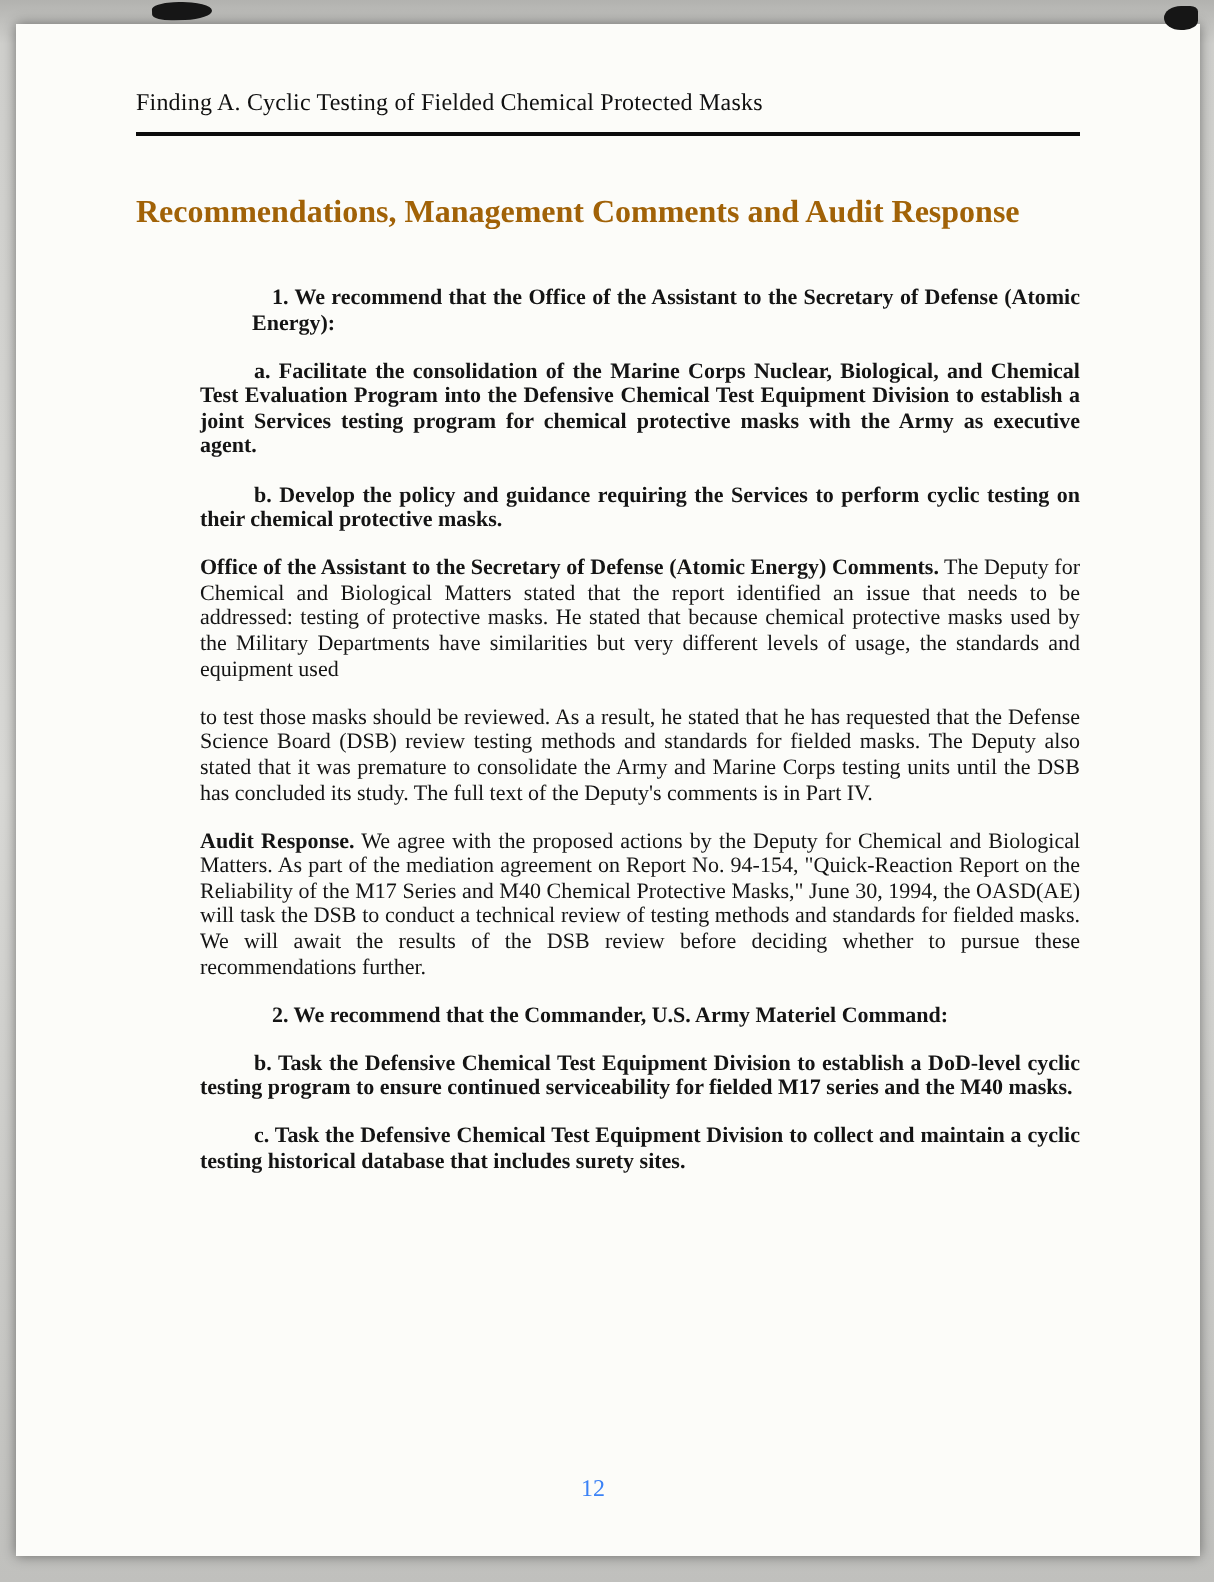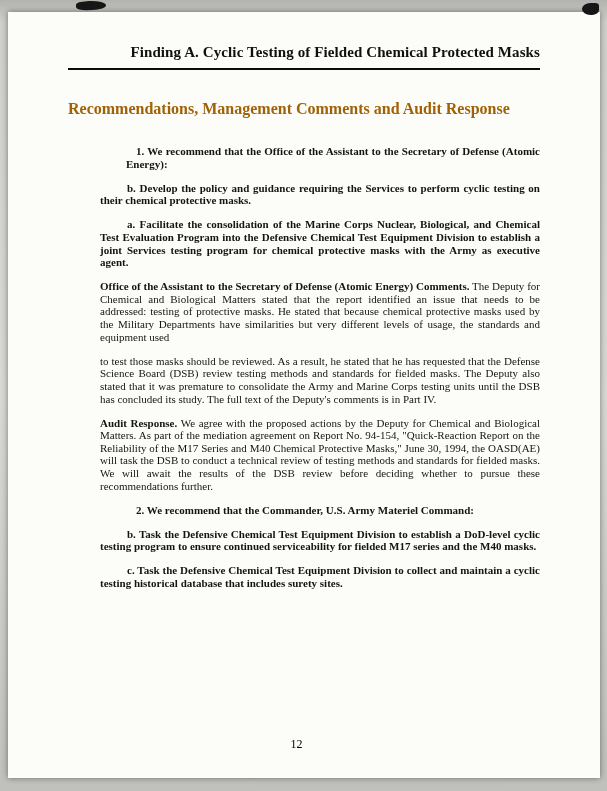--- a/index.html
+++ b/index.html
@@ -17,39 +17,39 @@
   .page {
     position:absolute; top:12px; left:8px; right:7px; bottom:13px;
     background:#fcfcf9;
     box-shadow:0 0 6px rgba(0,0,0,.45);
     padding:32px 60px 0 60px;
   }
   .artifact { position:absolute; background:#161616; z-index:2; }
   .a1 { top:1px; left:76px; width:30px; height:9px; border-radius:40% 60% 50% 40%; transform:rotate(-2deg); }
   .a2 { top:3px; right:8px; width:17px; height:12px; border-radius:55% 25% 45% 55%; }
   .running-head {
-    font-size:15px; font-weight:bold; color:#101010; letter-spacing:.1px;text-align:right;
+    font-size:12px; font-weight:normal; color:#101010; letter-spacing:.1px;
   }
   .rule { height:2px; background:#0c0c0c; margin-top:7px; }
   .title {
     font-size:16px; font-weight:bold; line-height:19px;
     margin-top:29px; max-width:460px; color:#a16207;
   }
   .doc-body {
     margin-left:32px; width:440px; margin-top:27px;
     font-size:11px; line-height:12.6px; text-align:justify; color:#141414;
   }
   .doc-body p { margin-bottom:11.5px; }
   .rec { font-weight:bold; }
   .indent-num { text-indent:10px;margin-left:26px; }
   .indent-sub { text-indent:27px; }
   .lead { font-weight:bold;font-family:Liberation Serif, serif; }
   .page-number {
     position:absolute; left:0; right:15px; bottom:26px;
-    text-align:center; font-size:12px; color:#000000;
+    text-align:center; font-size:12px; color:#3b82f6;
   }
 </style>
 </head>
 <body>
 
 <div class="scan">
   <div class="artifact a1"></div>
   <div class="artifact a2"></div>
 
   <div class="page">
@@ -57,23 +57,23 @@
     <div class="running-head">Finding A. Cyclic Testing of Fielded Chemical Protected Masks</div>
 
     <div class="rule"></div>
 
     <h1 class="title">Recommendations, Management Comments and Audit Response</h1>
 
     <div class="doc-body">
 
       <p class="rec indent-num">1. We recommend that the Office of the Assistant to the Secretary of Defense (Atomic Energy):</p>
 
+      <p class="rec indent-sub">a. Facilitate the consolidation of the Marine Corps Nuclear, Biological, and Chemical Test Evaluation Program into the Defensive Chemical Test Equipment Division to establish a joint Services testing program for chemical protective masks with the Army as executive agent.</p>
+
       <p class="rec indent-sub">b. Develop the policy and guidance requiring the Services to perform cyclic testing on their chemical protective masks.</p>
-
-      <p class="rec indent-sub">a. Facilitate the consolidation of the Marine Corps Nuclear, Biological, and Chemical Test Evaluation Program into the Defensive Chemical Test Equipment Division to establish a joint Services testing program for chemical protective masks with the Army as executive agent.</p>
 
       <p><strong class="lead">Office of the Assistant to the Secretary of Defense (Atomic Energy) Comments.</strong><span> The Deputy for Chemical and Biological Matters stated that the report identified an issue that needs to be addressed: testing of protective masks. He stated that because chemical protective masks used by the Military Departments have similarities but very different levels of usage, the standards and equipment used</span></p>
 
       <p>to test those masks should be reviewed. As a result, he stated that he has requested that the Defense Science Board (DSB) review testing methods and standards for fielded masks. The Deputy also stated that it was premature to consolidate the Army and Marine Corps testing units until the DSB has concluded its study. The full text of the Deputy's comments is in Part IV.</p>
 
       <p><strong class="lead">Audit Response.</strong><span> We agree with the proposed actions by the Deputy for Chemical and Biological Matters. As part of the mediation agreement on Report No. 94-154, "Quick-Reaction Report on the Reliability of the M17 Series and M40 Chemical Protective Masks," June 30, 1994, the OASD(AE) will task the DSB to conduct a technical review of testing methods and standards for fielded masks. We will await the results of the DSB review before deciding whether to pursue these recommendations further.</span></p>
 
       <p class="rec indent-num">2. We recommend that the Commander, U.S. Army Materiel Command:</p>
 
 

